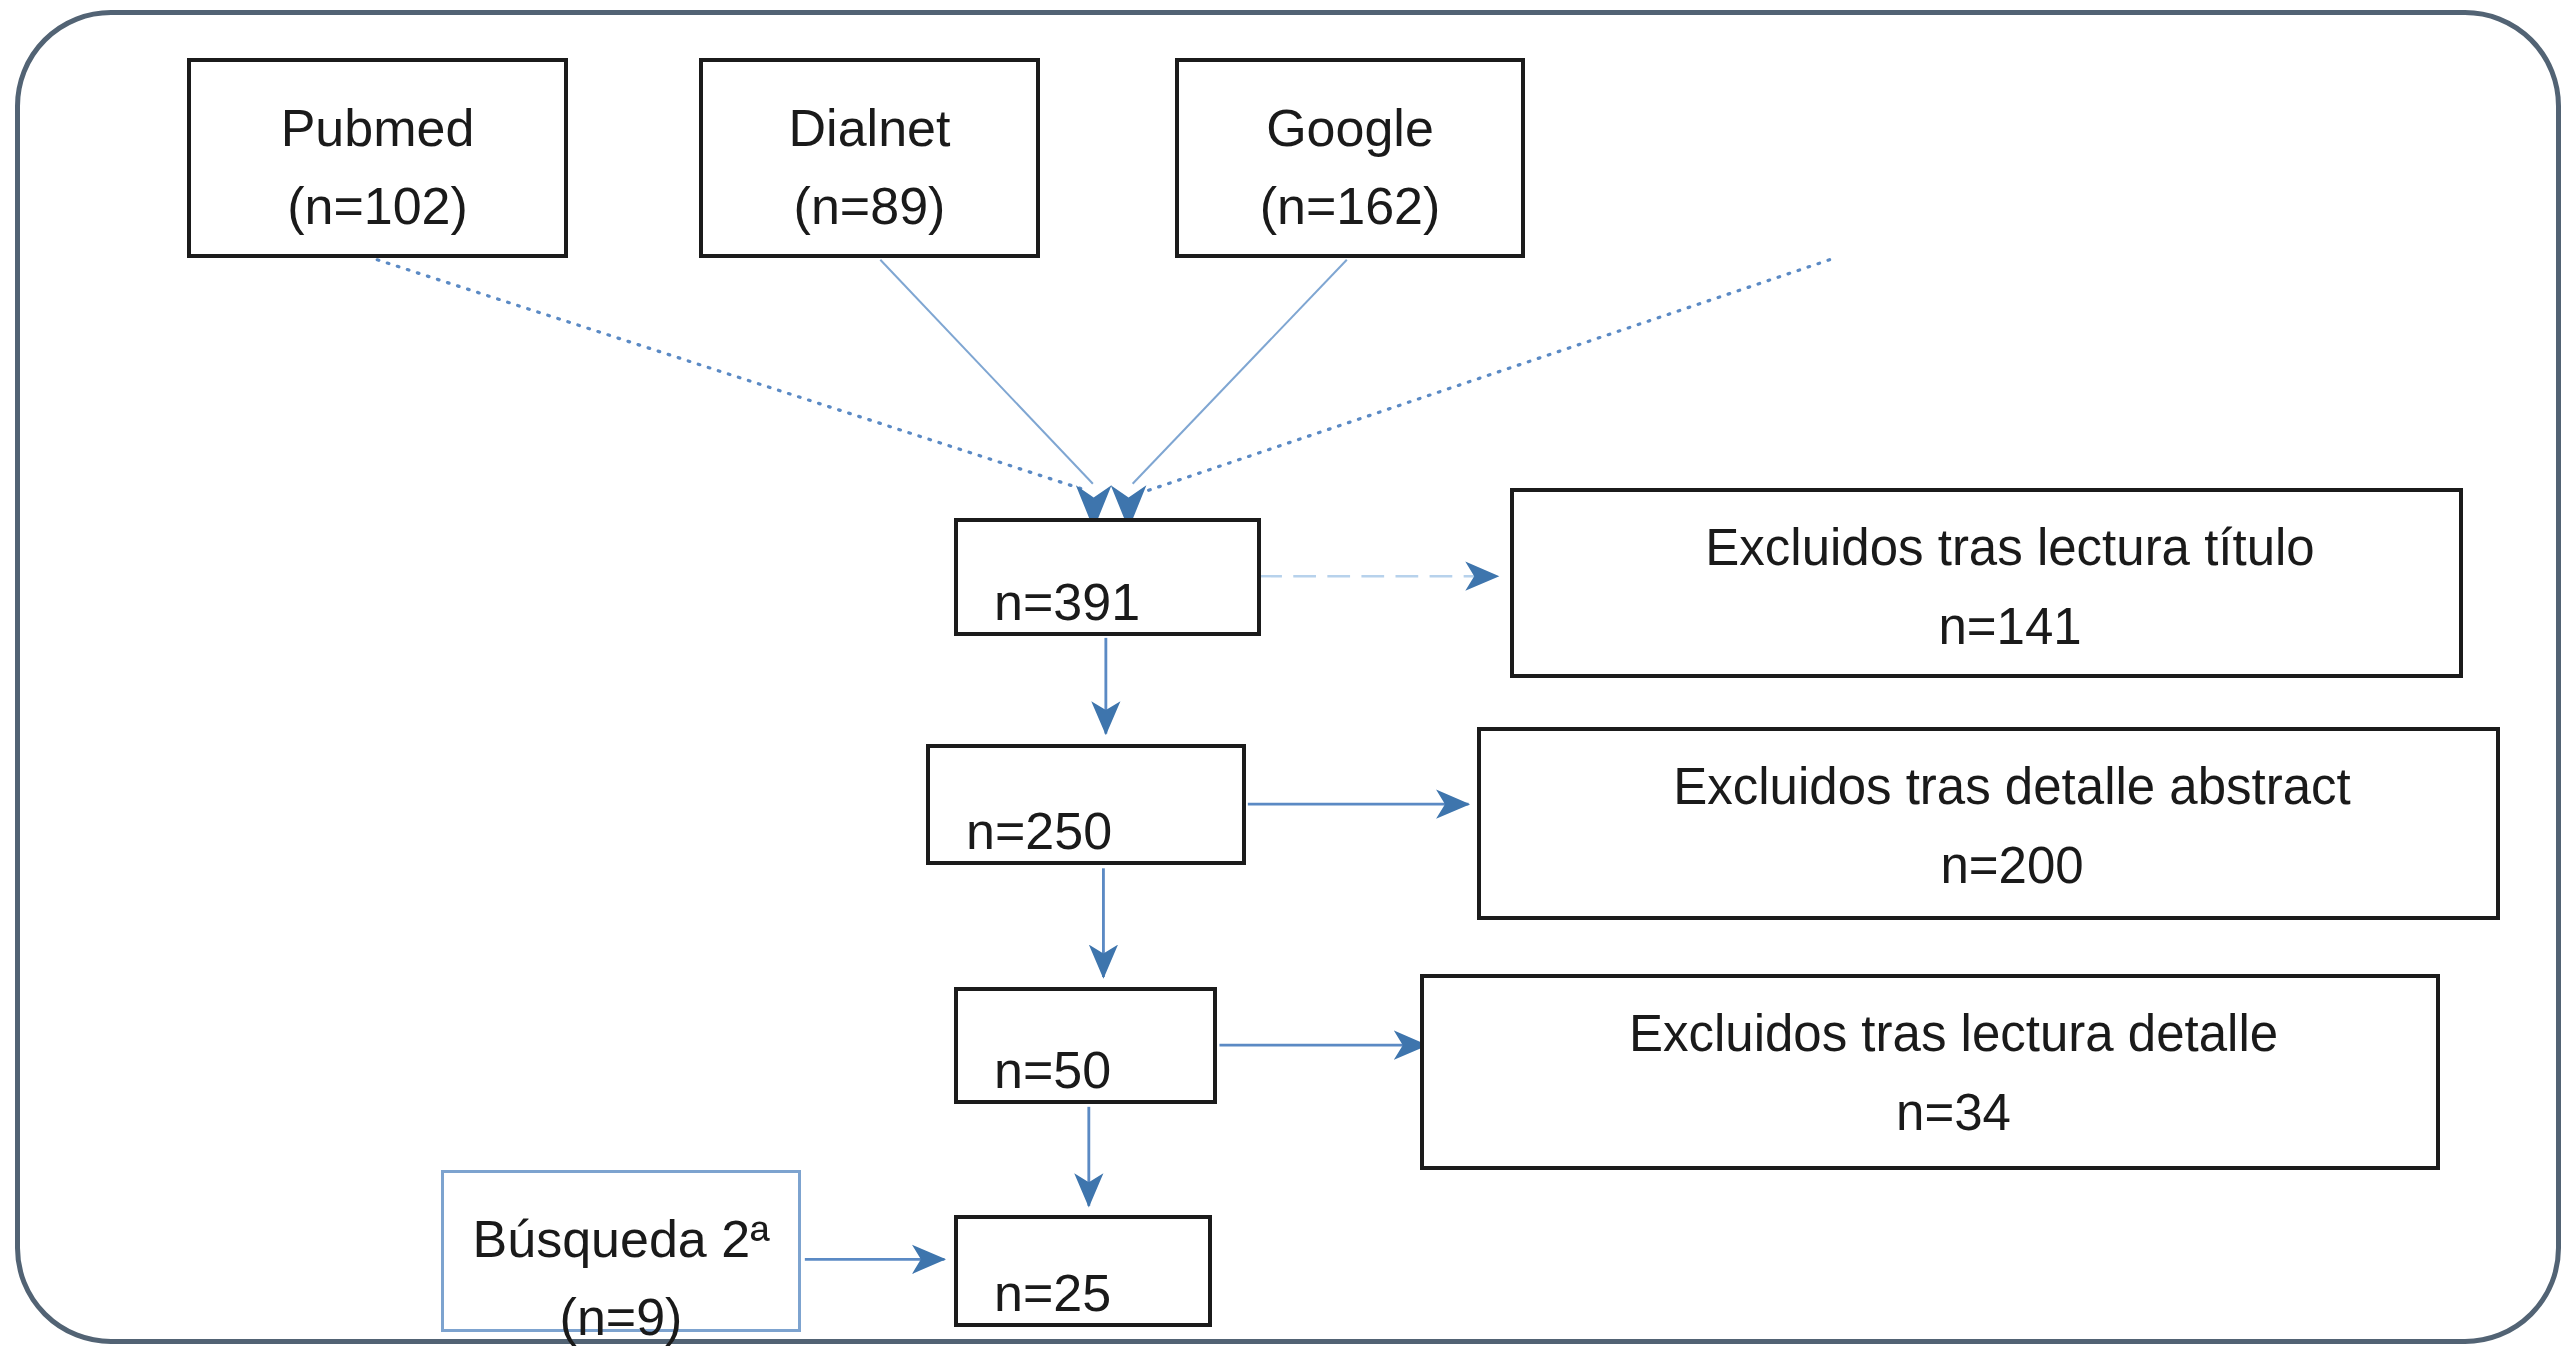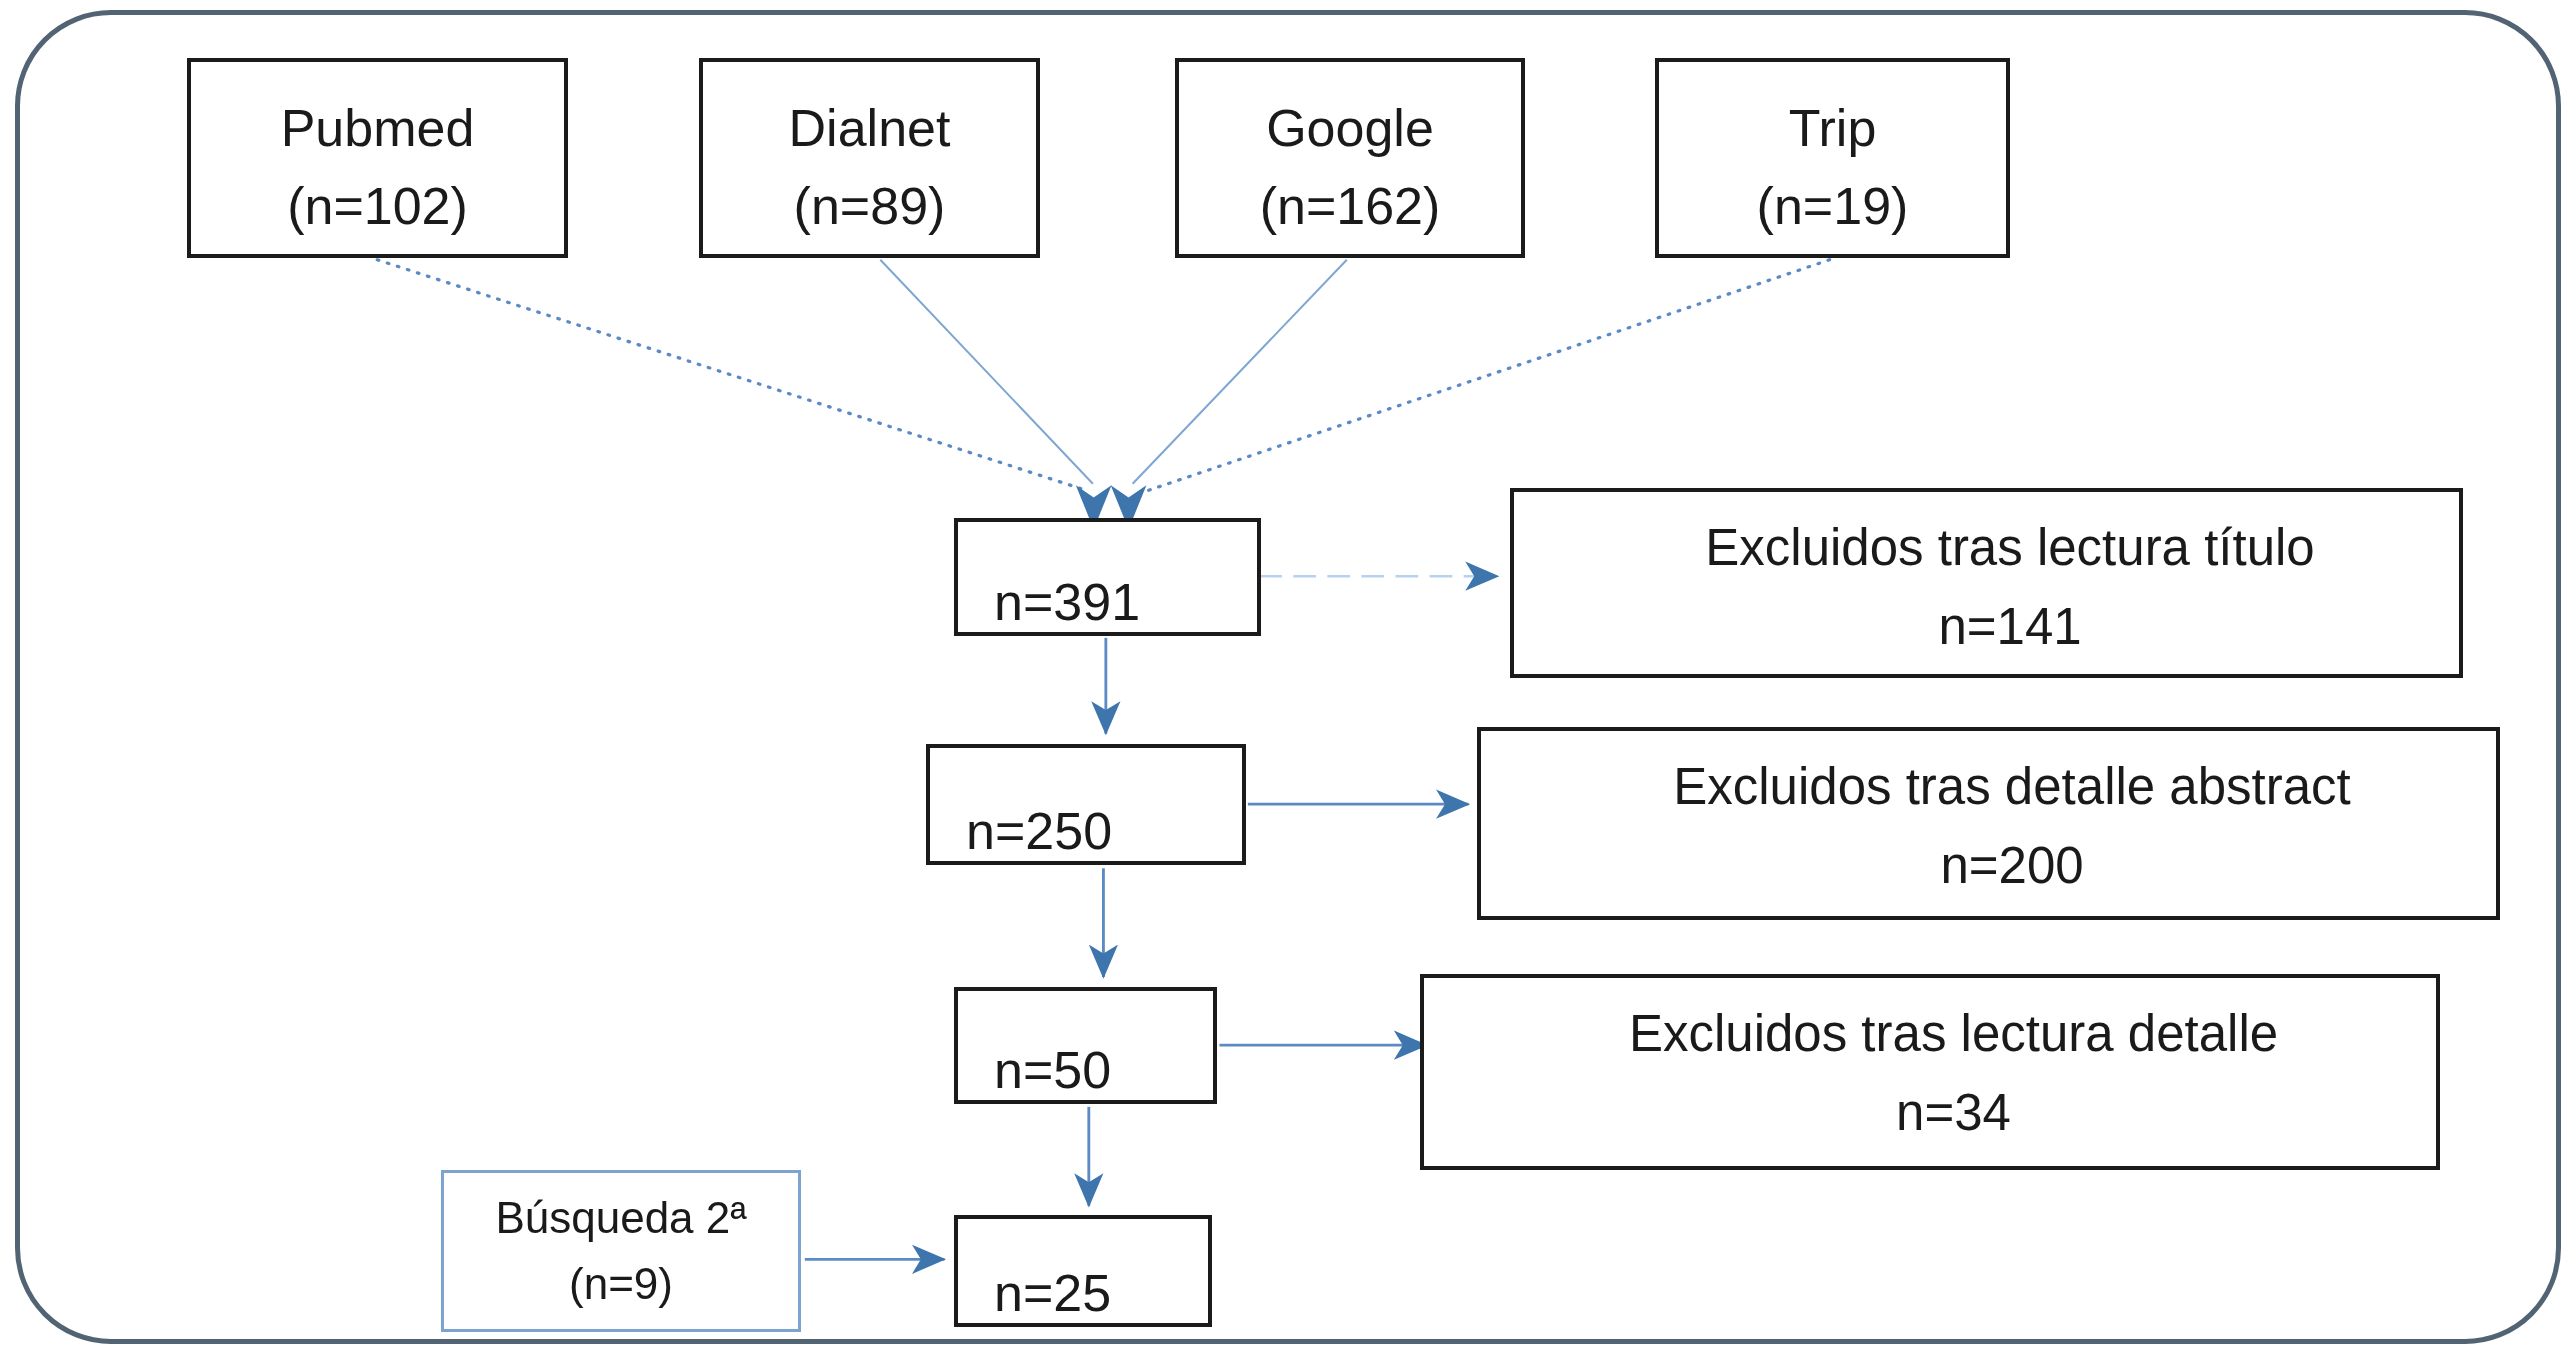--- a/index.html
+++ b/index.html
@@ -59,22 +59,22 @@
     font-size:51px;
     line-height:1.55;
   }
   .ex-box span{display:block;margin-left:47px;}
   .secondary-box{
     position:absolute;
     box-sizing:border-box;
     background:#ffffff;
     border:3.2px solid var(--secondary-border);
     text-align:center;
-    padding-top:12px;
-    font-size:44px;
+    padding-top:27px;
+    font-size:52px;
     line-height:1.5;
   }
   .secondary-box span{display:block;}
 
   .ln-solid{stroke:var(--arrow);stroke-width:3.5;fill:none;}
   .ln-thin{stroke:var(--arrow-thin);stroke-width:2.5;fill:none;}
   .ln-dotted{stroke:var(--arrow);stroke-width:4;fill:none;stroke-dasharray:2 11;stroke-linecap:round;}
   .ln-faint{stroke:var(--arrow-light);stroke-width:3;fill:none;stroke-dasharray:28 14;}
   .head{fill:var(--arrow-head);}
 </style>
@@ -117,24 +117,20 @@
     <span>(n=102)</span>
   </div>
   <div class="box source-box" style="left:699px;top:58px;width:341px;height:200px">
     <span>Dialnet</span>
     <span>(n=89)</span>
   </div>
   <div class="box source-box" style="left:1175px;top:58px;width:350px;height:200px">
     <span>Google</span>
     <span>(n=162)</span>
   </div>
-  <div class="box source-box" style="left:1655px;top:58px;width:355px;height:200px">
-    <span>Trip</span>
-    <span>(n=19)</span>
-  </div>
 
   <div class="box n-box" style="left:954px;top:518px;width:307px;height:118px">
     <span>n=391</span>
   </div>
   <div class="box n-box" style="left:926px;top:744px;width:320px;height:121px">
     <span>n=250</span>
   </div>
   <div class="box n-box" style="left:954px;top:987px;width:263px;height:117px">
     <span>n=50</span>
   </div>

